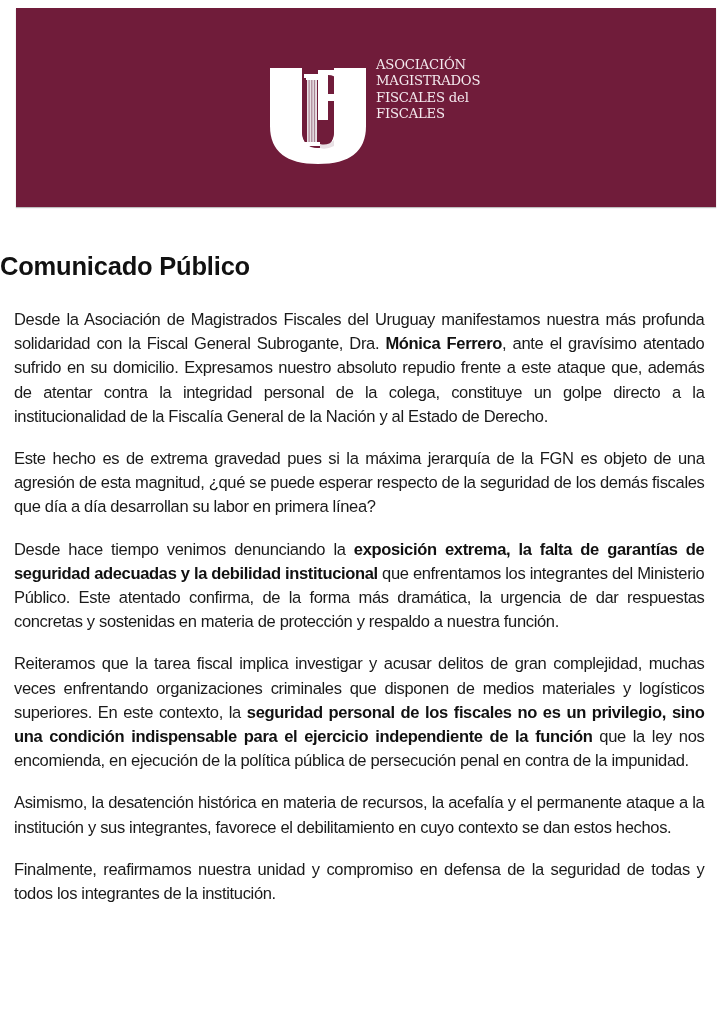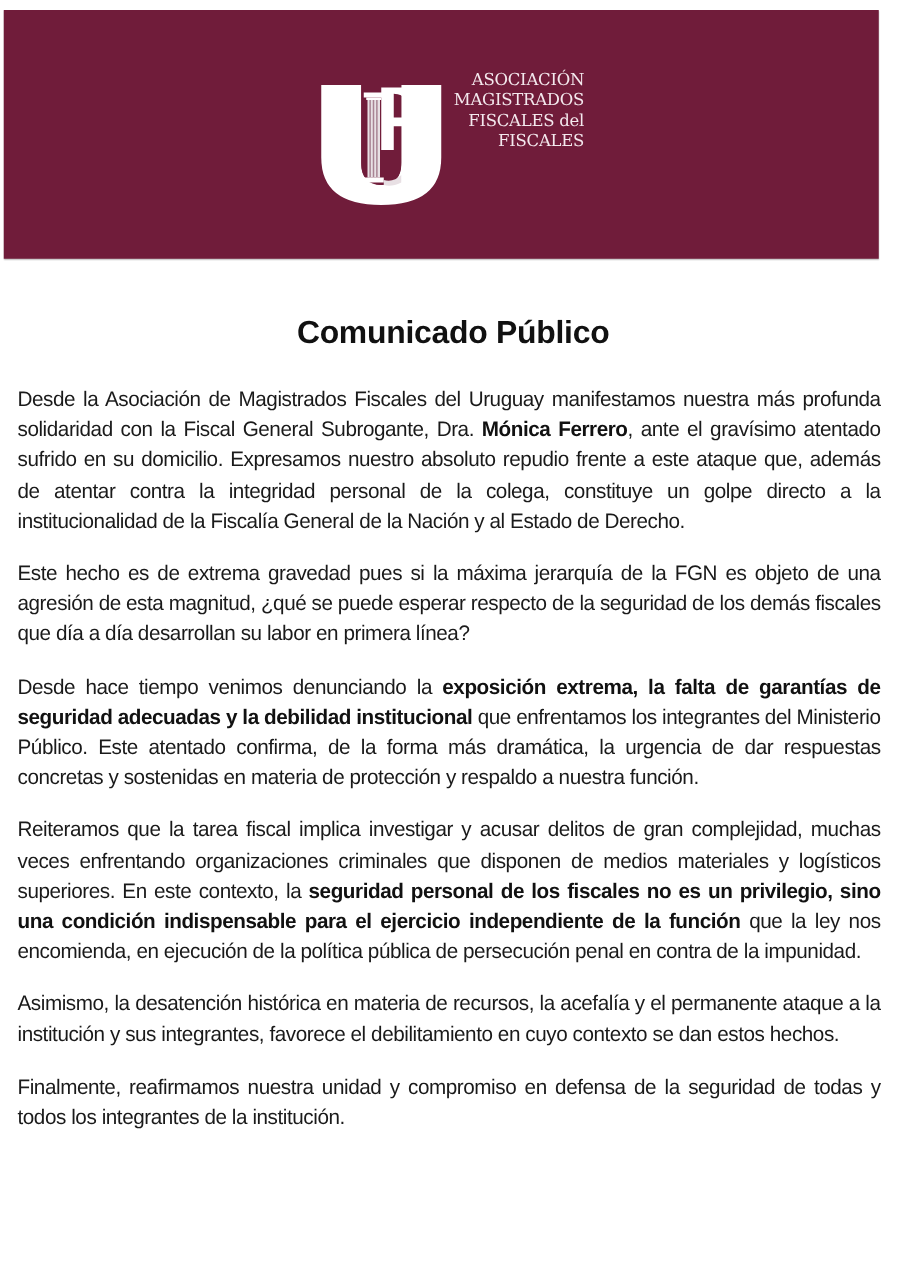--- a/index.html
+++ b/index.html
@@ -1,31 +1,30 @@
 <!DOCTYPE html>
 <html><head>
 <meta charset="utf-8">
 <style>
   html, body { margin: 0; padding: 0; background: #ffffff; }
   body { width: 725px; height: 1024px; position: relative; overflow: hidden; }
   .banner {
-    position: absolute; left: 3px; top: 8px; width: 700px; height: 199px;
+    position: absolute; left: 16px; top: 8px; width: 700px; height: 199px;
     background: #701c3a;
     box-shadow: 0 1px 1px rgba(0,0,0,0.25);
-    text-align: right;
   }
   .logo { position: absolute; left: 246px; top: 52px; width: 112px; height: 106px; }
   .org-name {
     position: absolute; left: 376px; top: 57px;
     font-family: "DejaVu Serif", "Liberation Serif", serif;
     color: #f4e9ee; font-size: 13.2px; line-height: 16.3px; letter-spacing: -0.2px;
   }
   .org-name div { white-space: nowrap; }
   .title {
-    position: absolute; left: 0; top: 252px; width: 725px; text-align: center;
+    position: absolute; left: 0; top: 252px; width: 725px; text-align: left;
     font-family: "Liberation Sans", sans-serif; font-weight: bold;
     font-size: 25.5px; color: #111; letter-spacing: -0.2px;
   }
   .body-text {
     position: absolute; left: 14px; width: 701px; top: 308px;
     font-family: "Liberation Sans", sans-serif; font-size: 16.8px; line-height: 24.2px;
     color: #1a1a1a; text-align: justify; letter-spacing: -0.35px;
     transform: scaleX(0.985); transform-origin: left top;
   }
   .body-text p { margin: 0 0 18px 0; }

